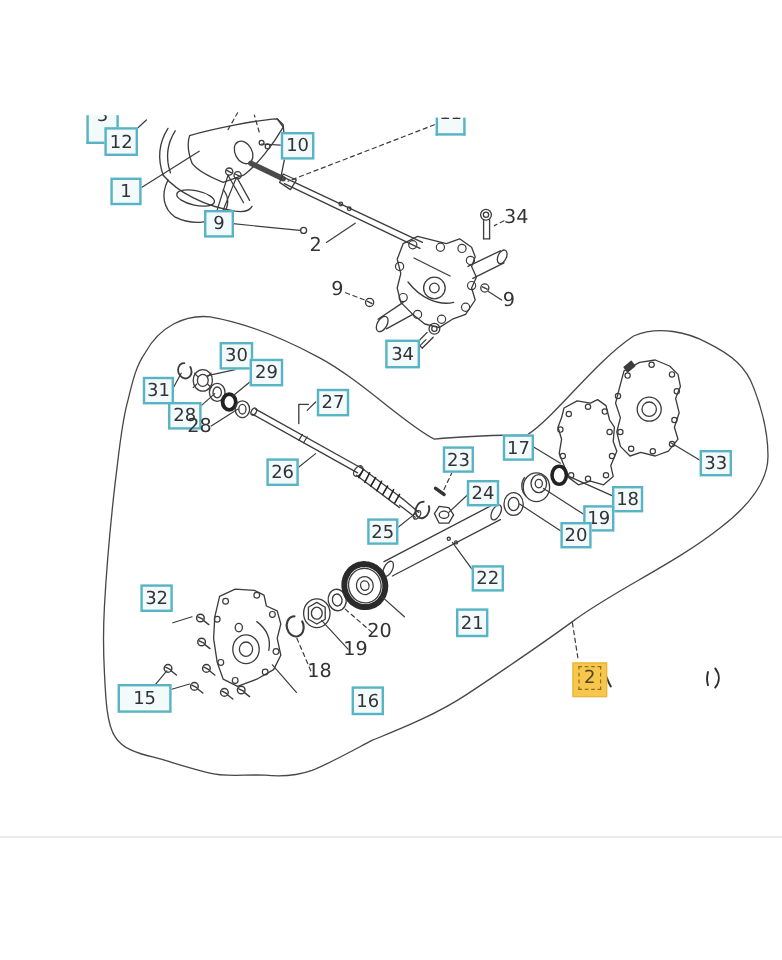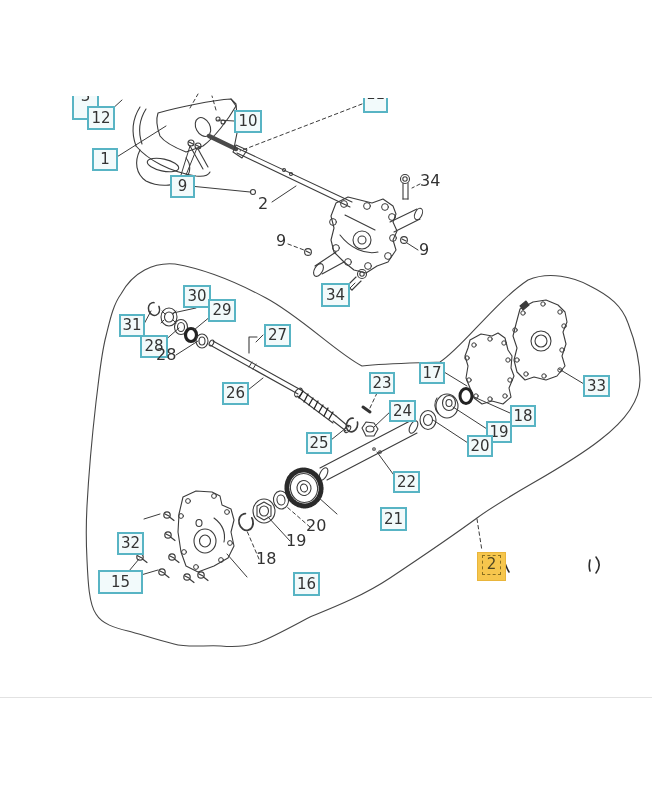--- a/index.html
+++ b/index.html
@@ -373,21 +373,21 @@
       </div>
       <div class="callout boxed" style="left: 467px; top: 435px; width: 26px; height: 22px;">
         <span>20</span>
       </div>
       <div class="callout boxed" style="left: 306px; top: 432px; width: 26px; height: 22px;">
         <span>25</span>
       </div>
       <div class="callout boxed" style="left: 393px; top: 471px; width: 27px; height: 22px;">
         <span>22</span>
       </div>
-      <div class="callout boxed" style="left: 117px; top: 487px; width: 27px; height: 23px; margin-top: 45px;">
+      <div class="callout boxed" style="left: 117px; top: 487px; width: 27px; height: 23px;">
         <span>32</span>
       </div>
       <div class="callout boxed" style="left: 98px; top: 570px; width: 45px; height: 24px; justify-content: center;">
         <span>15</span>
       </div>
       <div class="callout boxed" style="left: 245px; top: 572px; width: 27px; height: 24px; margin-left: 48px;">
         <span>16</span>
       </div>
       <div class="callout boxed" style="left: 335px; top: 507px; width: 27px; height: 24px; margin-left: 45px;">
         <span>21</span>

